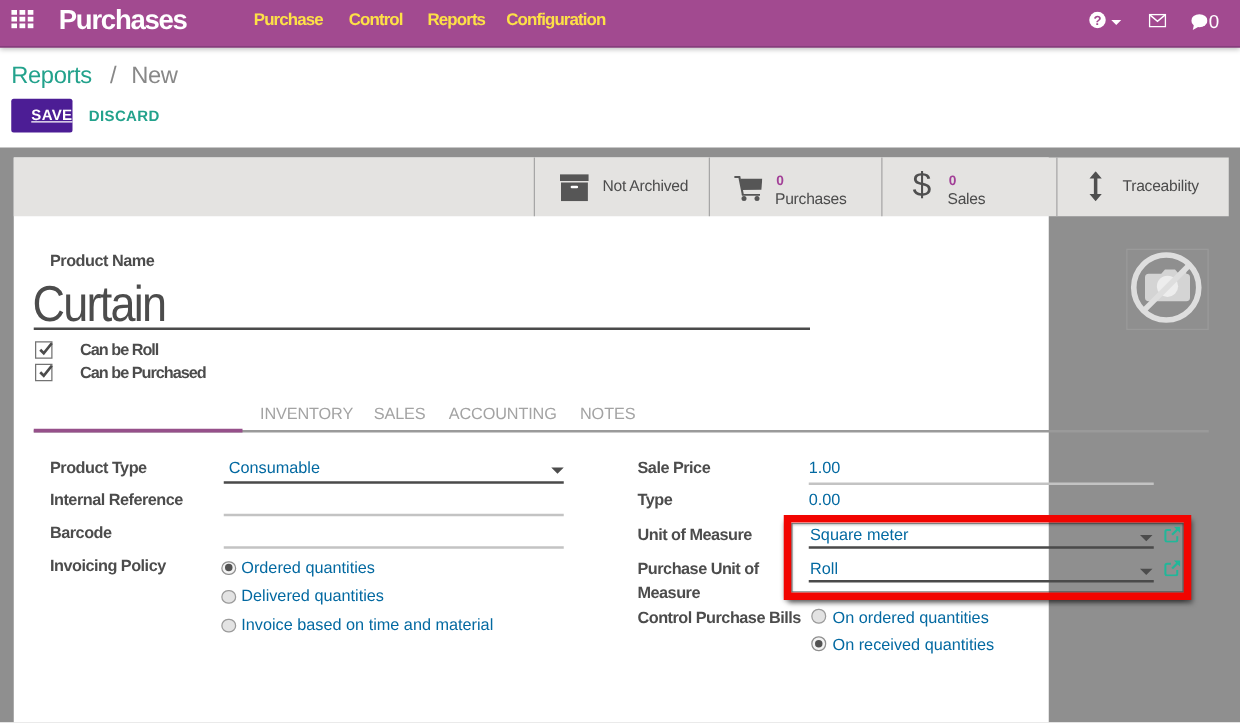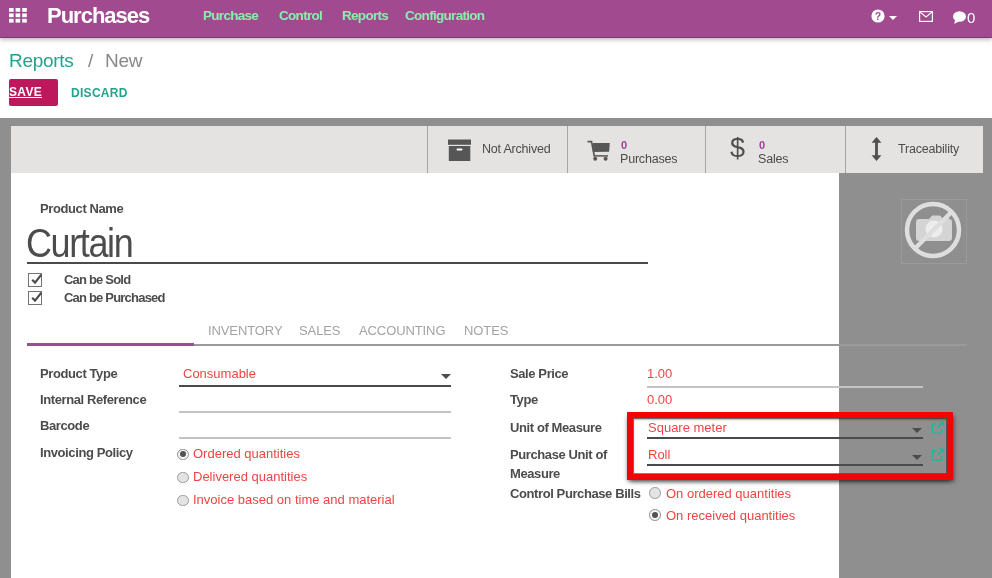--- a/index.html
+++ b/index.html
@@ -3,40 +3,40 @@
 <meta charset="utf-8">
 <style>
 * { margin:0; padding:0; box-sizing:border-box; }
 html,body { width:992px; height:578px; overflow:hidden; }
 body { font-family:"Liberation Sans", sans-serif; position:relative; background:#fff; }
 .abs { position:absolute; }
 
 
 #navbar { position:absolute; left:0; top:0; width:992px; height:38px; background:#a24a90; border-bottom:1px solid #7e3a76; box-shadow:0 2px 4px rgba(0,0,0,.25); z-index:5; }
 #brand { position:absolute; left:47px; top:3px; font-size:22px; font-weight:bold; color:#fff; letter-spacing:-1px; }
-.navitem { position:absolute; top:8px; font-size:13.5px; font-weight:bold; letter-spacing:-.7px; color:#86efac; }
+.navitem { position:absolute; top:8px; font-size:13.5px; font-weight:bold; letter-spacing:-.7px; color:#fde047; }
 
 
 .bc { position:absolute; top:50px; font-size:19px; letter-spacing:-.3px; color:#888; }
-#savebtn { position:absolute; left:9px; top:79px; width:49px; height:27px; background:#be185d; color:#fff; font-size:12px; font-weight:bold; letter-spacing:.3px; text-align:left; line-height:27px; border-radius:2px;text-decoration:underline; }
+#savebtn { position:absolute; left:9px; top:79px; width:49px; height:27px; background:#4c1d95; color:#fff; font-size:12px; font-weight:bold; letter-spacing:.3px; text-align:right; line-height:27px; border-radius:2px;text-decoration:underline; }
 #discard { position:absolute; left:71px; top:86px; font-size:12px; font-weight:bold; letter-spacing:.3px; color:#23a28c; }
 
 
 #content { position:absolute; left:0; top:118px; width:992px; height:460px; background:#8f8f8f; }
 #sheet { position:absolute; left:11px; top:8px; width:828px; height:452px; background:#fff; }
 
 
 #band { position:absolute; left:0; top:0; width:972px; height:47px; background:#e4e3e1; }
 .cellsep { position:absolute; top:0; width:1px; height:47px; background:#a6a6a6; }
 .btxt { position:absolute; font-size:12.5px; letter-spacing:-.2px; color:#4c4c4c; }
 .bnum { position:absolute; font-size:11px; font-weight:bold; color:#a23f97; }
 
 
 .label { position:absolute; font-size:13px; font-weight:bold; letter-spacing:-.4px; color:#4c4c4c;padding-left:12px; }
-.value { position:absolute; font-size:13px; color:#ef4444; }
+.value { position:absolute; font-size:13px; color:#0369a1; }
 .uline-dark { position:absolute; height:2px; background:#4a4a4a; }
 .uline-light { position:absolute; height:1.5px; background:#c3c3c3; }
 .caret { position:absolute; width:0; height:0; border-left:5px solid transparent; border-right:5px solid transparent; border-top:5px solid #4c4c4c; }
 .radio { position:absolute; width:11.5px; height:11.5px; border-radius:50%; border:1px solid #9b9b9b; background:#e3e3e3; }
 .radio.sel { border-color:#8f8f8f; background:#f3f3f3; }
 .radio.sel::after { content:""; position:absolute; left:1.75px; top:1.75px; width:6px; height:6px; border-radius:50%; background:#525252; }
 .cb { position:absolute; width:14px; height:14px; border:1px solid #737373; background:#fff; }
 
 
 .tab { position:absolute; font-size:13px; letter-spacing:-.1px; color:#a3a3a3; }
@@ -140,21 +140,21 @@
 
   <div class="label" style="left:17px;top:75px">Product Name</div>
   <div class="abs" style="left:15px;top:94px;font-size:36px;letter-spacing:-1.4px;font-weight:300;color:#4c4c4c;transform:scaleY(1.12);transform-origin:0 0">Curtain</div>
   <div class="uline-dark" style="left:16px;top:136px;width:621px"></div>
 
   <div class="cb" style="left:17px;top:147px">
     <svg width="14" height="13" viewBox="0 0 14 13" style="position:absolute;left:0.5px;top:-1px">
           <path d="M2.2 6.8 L5 9.6 L11.4 1.6" fill="none" stroke="#4c4c4c" stroke-width="2.2"></path>
         </svg>
   </div>
-  <div class="label" style="left:41px;top:146px;letter-spacing:-.8px">Can be Sold</div>
+  <div class="label" style="left:41px;top:146px;letter-spacing:-.8px">Can be Roll</div>
   <div class="cb" style="left:17px;top:165px">
     <svg width="14" height="13" viewBox="0 0 14 13" style="position:absolute;left:0.5px;top:-1px">
           <path d="M2.2 6.8 L5 9.6 L11.4 1.6" fill="none" stroke="#4c4c4c" stroke-width="2.2"></path>
         </svg>
   </div>
   <div class="label" style="left:41px;top:164px;letter-spacing:-.8px">Can be Purchased</div>
 
   <div class="tab" style="left:197px;top:197px">INVENTORY</div>
   <div class="tab" style="left:288px;top:197px">SALES</div>
   <div class="tab" style="left:348px;top:197px">ACCOUNTING</div>

